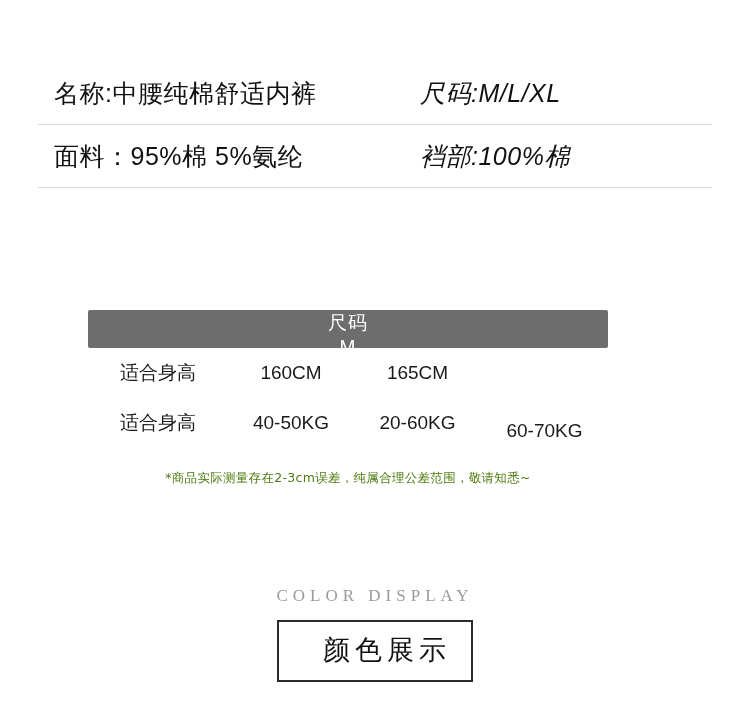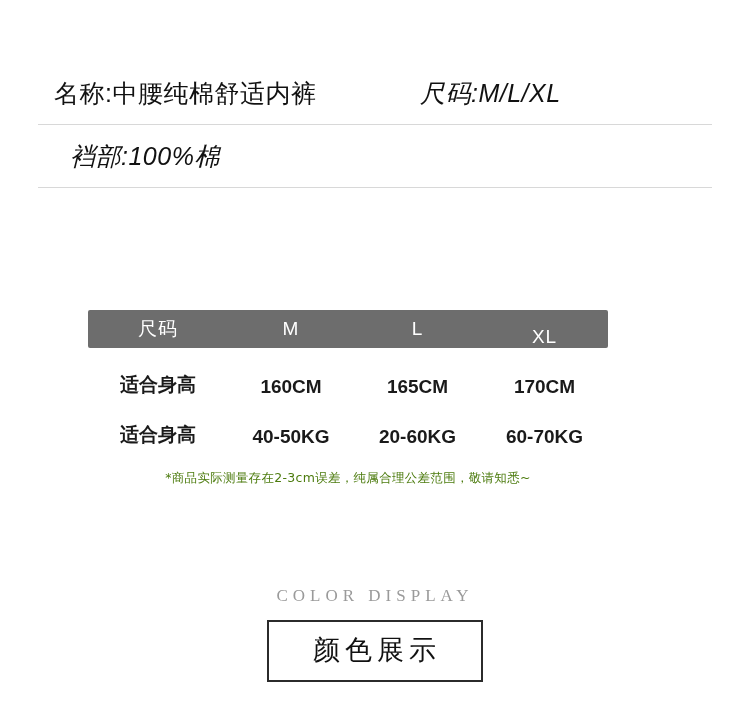--- a/index.html
+++ b/index.html
@@ -62,31 +62,31 @@
     top: 310px;
     width: 520px;
   }
   .size-head {
     display: flex;
     background: #6d6d6d;
     color: #ffffff;
     height: 38px;
     align-items: center;
     border-radius: 2px;
+    flex-direction: column;
   }
   .size-head .cell {
     font-size: 19px;
     text-align: center;
     letter-spacing: 1px;
   }
   .size-body .size-row {
     display: flex;
     height: 50px;
-    align-items: flex-end;
-    font-weight: bold;
+    align-items: center;
   }
   .size-body .cell {
     font-size: 19px;
     text-align: center;
     color: #1a1a1a;
   }
   .col-label { width: 140px; }
   .col-m     { width: 126px; }
   .col-l     { width: 127px; }
   .col-xl    { width: 127px; margin-top: 16px; }
@@ -114,57 +114,57 @@
   .cd-en {
     font-size: 17px;
     letter-spacing: 5px;
     color: #9a9a9a;
     font-family: Liberation Serif, serif;
   }
   .cd-box {
     display: inline-block;
     margin-top: 14px;
     border: 2px solid #2b2b2b;
-    padding: 10px 40px 12px 44px;
+    padding: 10px 20px 12px 44px;
     box-sizing: border-box;
   }
   .cd-cn {
     font-size: 27px;
     letter-spacing: 5px;
     color: #111;
   }
 </style>
 </head>
 <body>
 
 <div class="page">
 
   <div class="spec-block">
     <div class="spec-row divider-bottom">
       <div class="spec-cell left">名称:中腰纯棉舒适内裤</div>
       <div class="spec-cell right">尺码:M/L/XL</div>
     </div>
     <div class="spec-row divider-bottom">
+      <div class="spec-cell left">面料：95%棉 5%氨纶</div>
       <div class="spec-cell right">裆部:100%棉</div>
     </div>
   </div>
 
   <div class="size-table">
     <div class="size-head">
       <div class="cell col-label">尺码</div>
       <div class="cell col-m">M</div>
       <div class="cell col-l">L</div>
       <div class="cell col-xl">XL</div>
     </div>
     <div class="size-body">
       <div class="size-row">
         <div class="cell col-label">适合身高</div>
         <div class="cell col-m">160CM</div>
         <div class="cell col-l">165CM</div>
-        <div class="cell col-xl">170CM</div>
       </div>
       <div class="size-row">
         <div class="cell col-label">适合身高</div>
         <div class="cell col-m">40-50KG</div>
         <div class="cell col-l">20-60KG</div>
         <div class="cell col-xl">60-70KG</div>
       </div>
     </div>
   </div>
 

